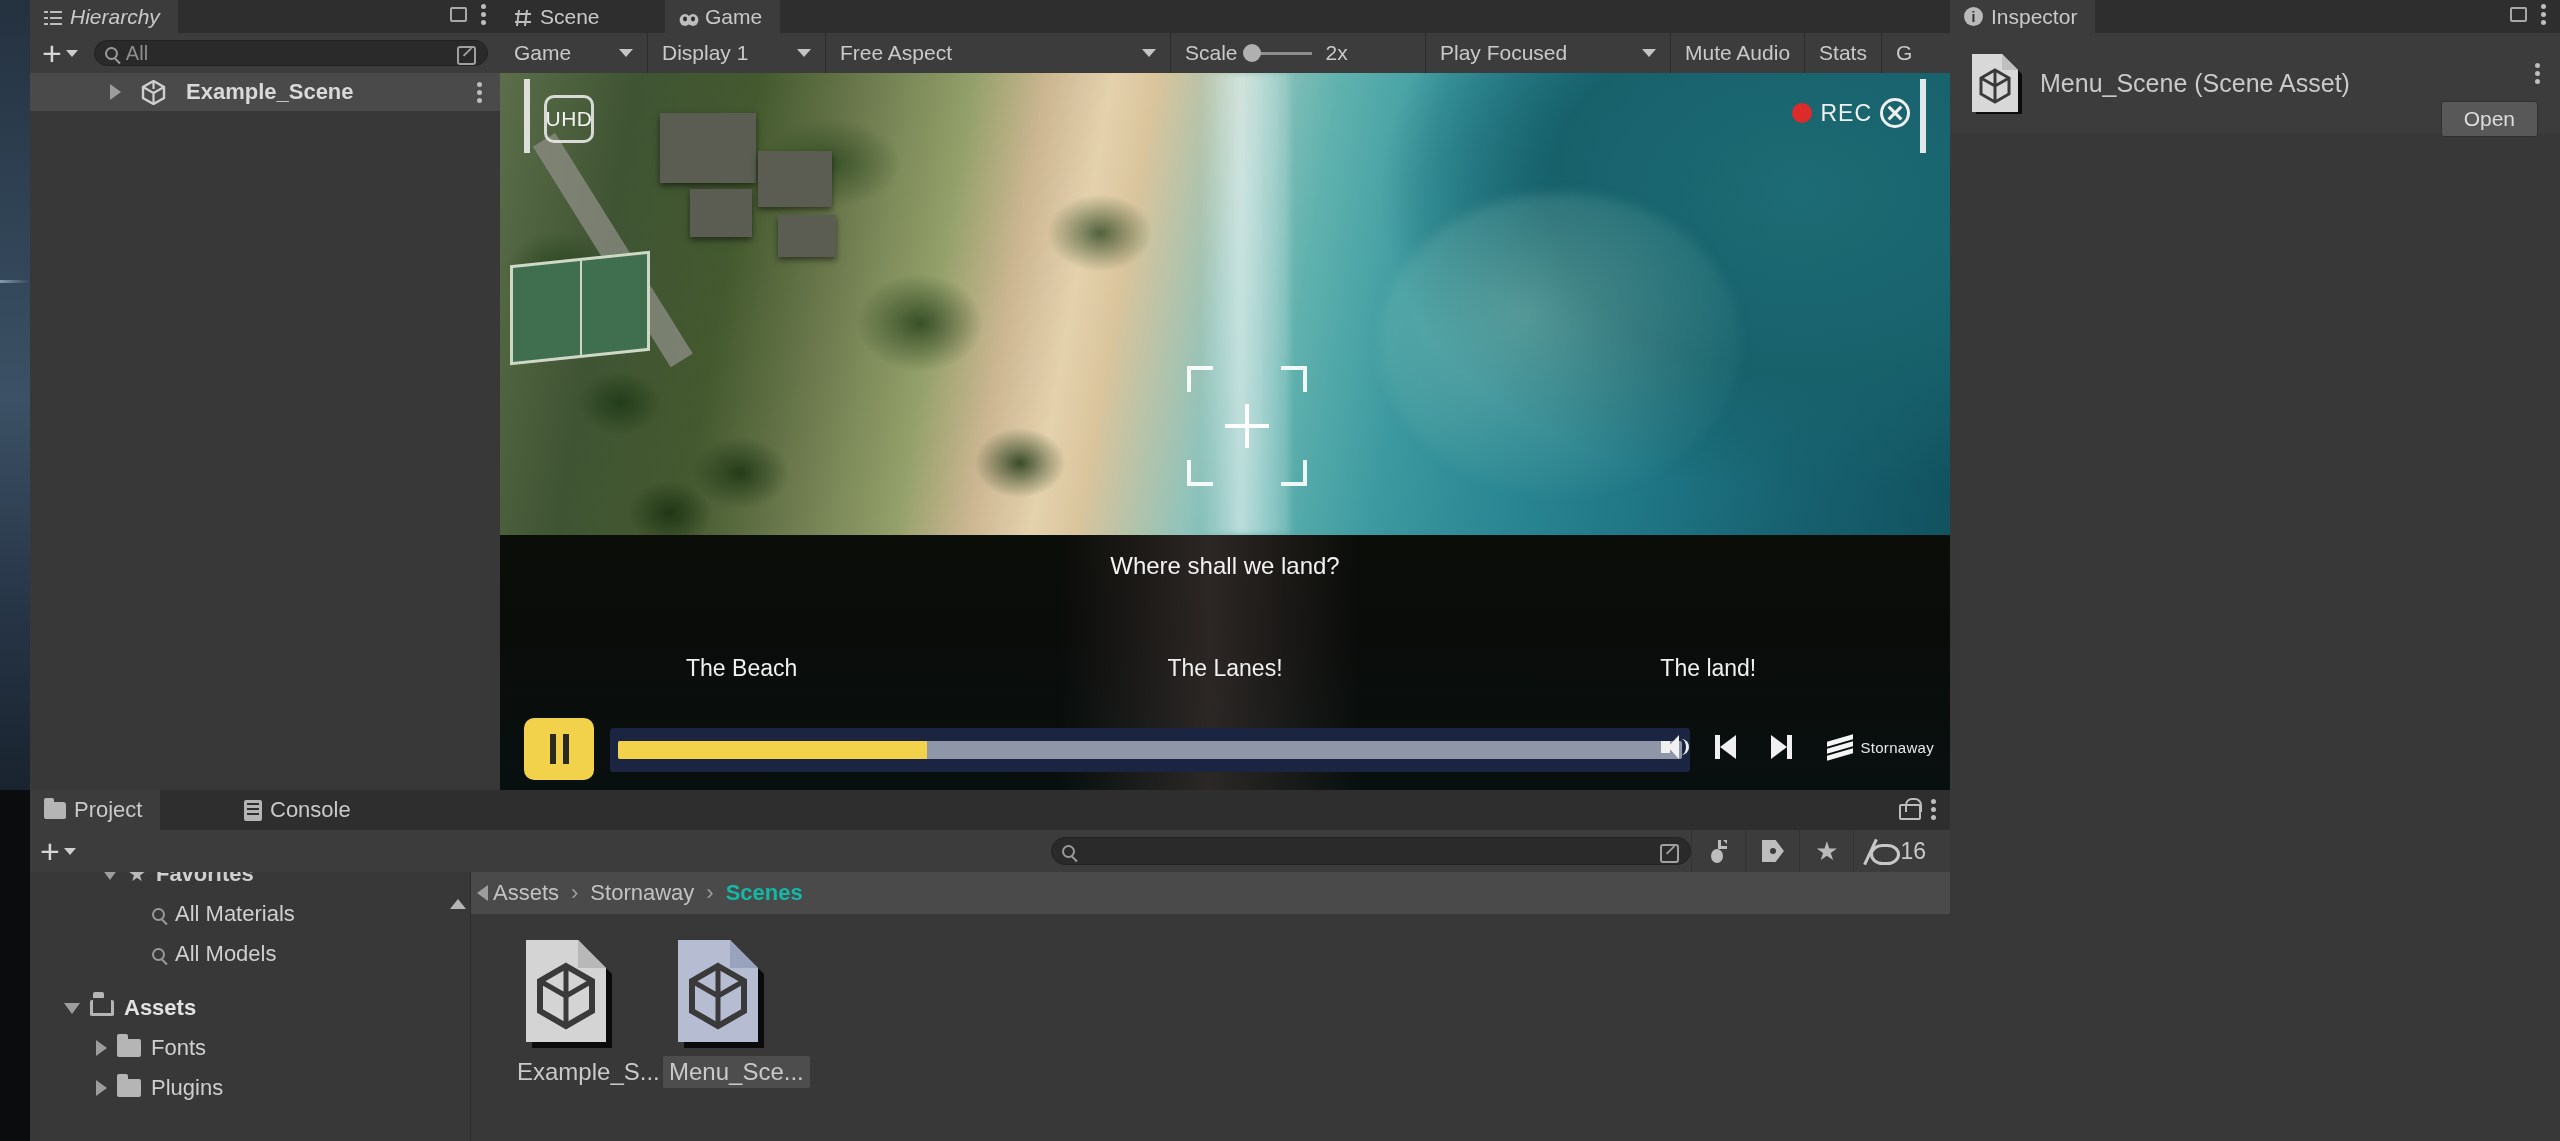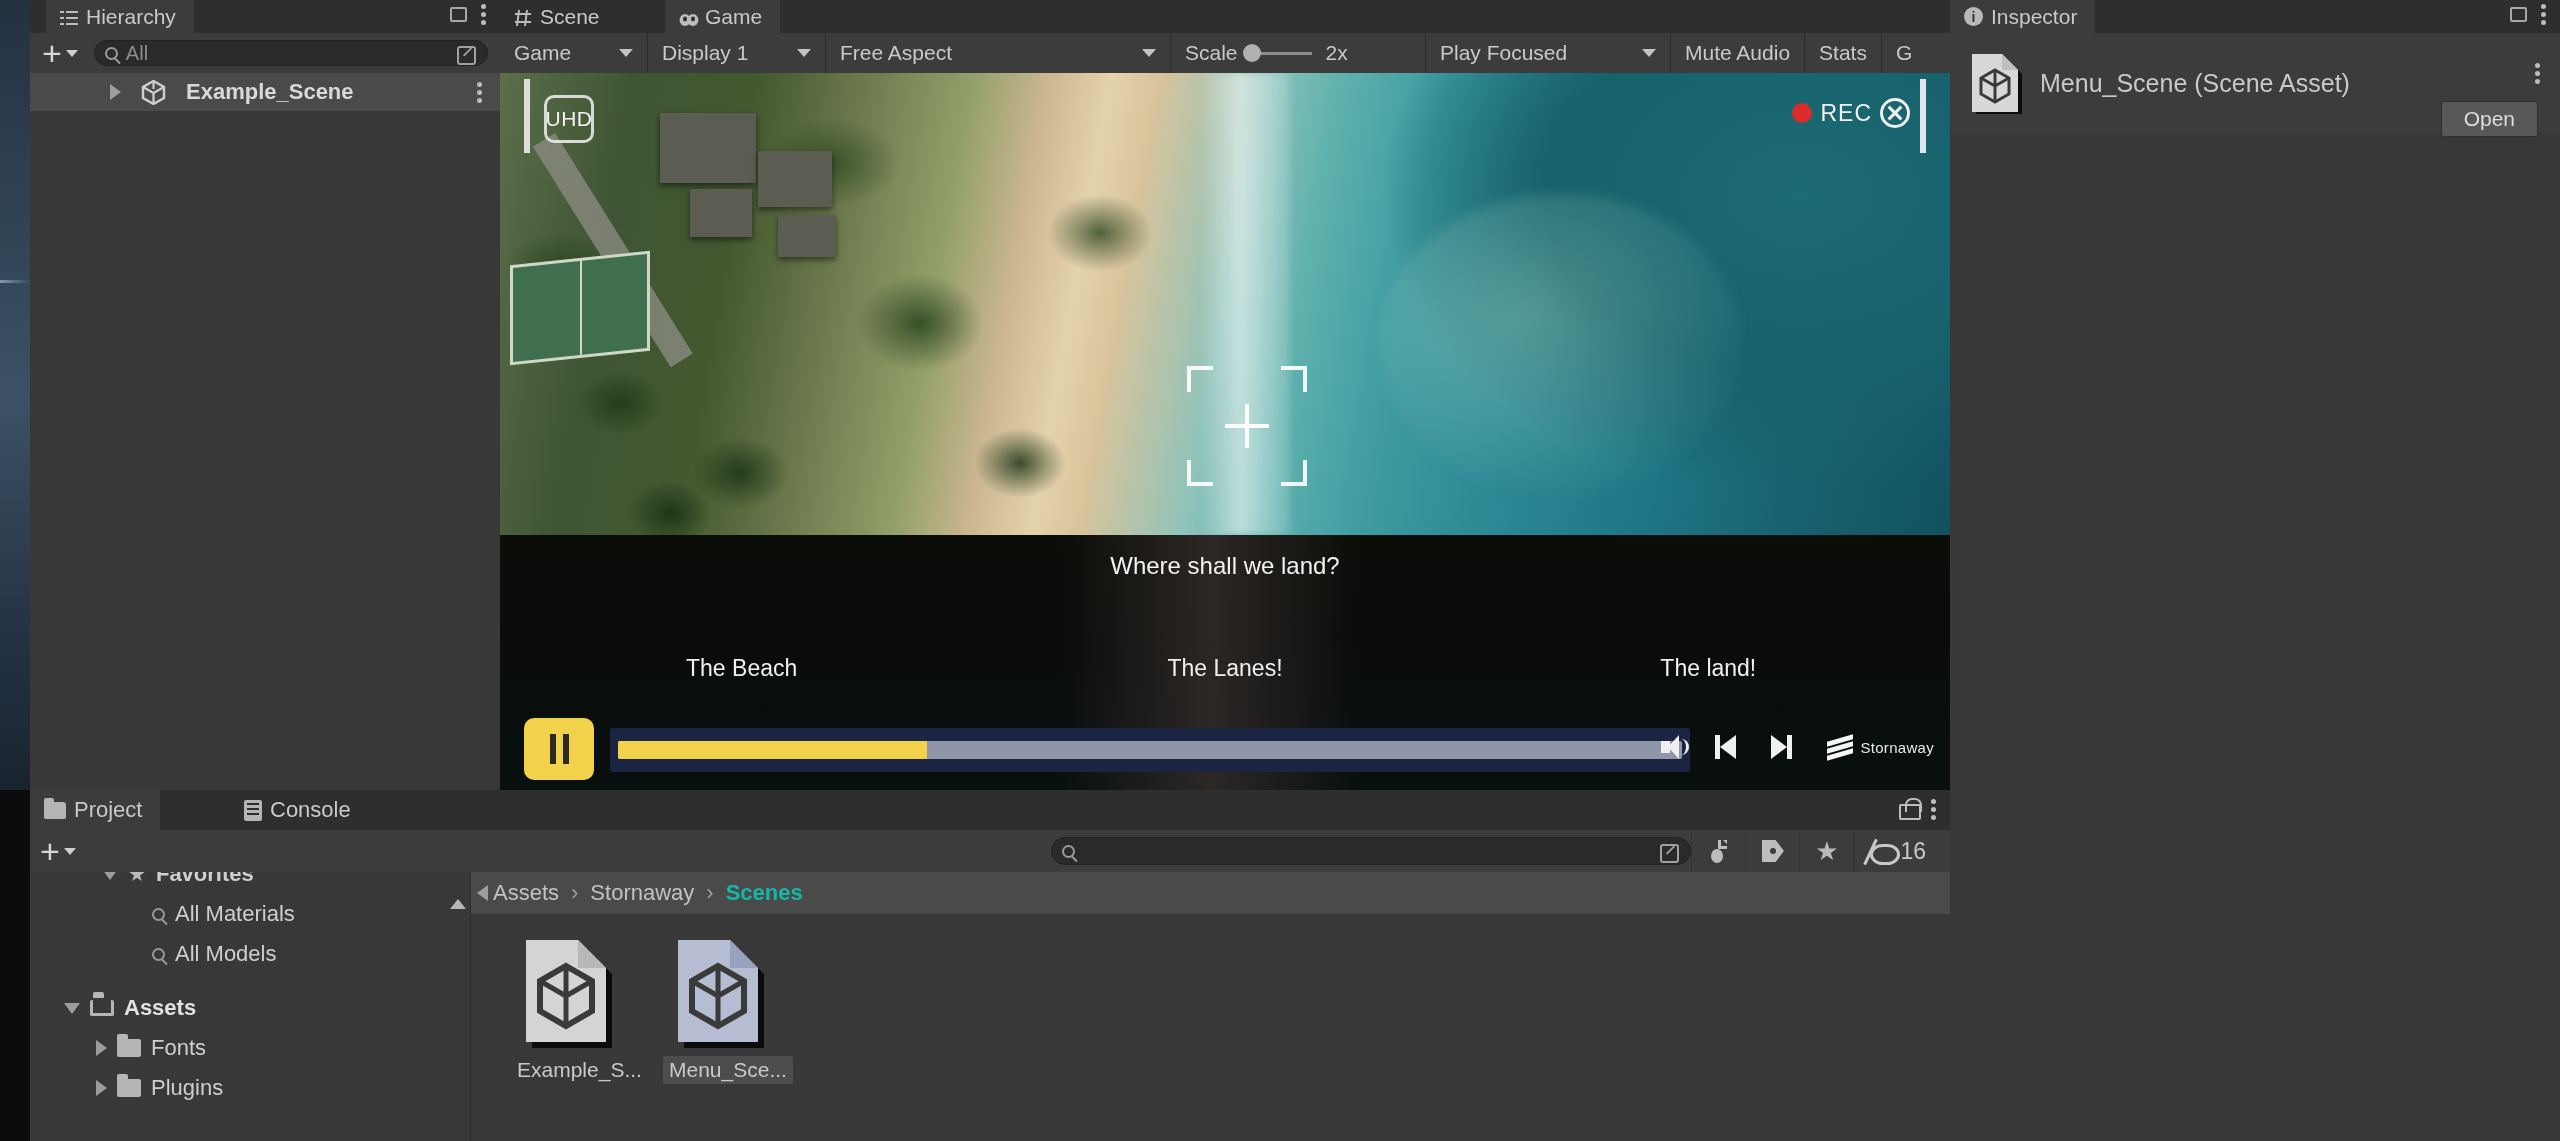--- a/index.html
+++ b/index.html
@@ -28,21 +28,21 @@
   
   #hierarchy-panel{ left:30px; top:0; width:470px; height:790px; background:#383838; }
   .tabstrip{ height:33px; background:#2e2e2e; position:relative; }
   .tab{
     height:33px; display:inline-flex; align-items:center; gap:8px;
     padding:0 18px 0 14px; font-size:21px; color:#c9c9c9; position:relative; top:0;
     background:transparent;
   }
   .tab.active{ background:#3c3c3c; }
   .tab .ticon{ width:18px; height:18px; display:inline-block; position:relative; }
-  #hier-tab{ position:absolute; left:16px; top:0; }
+  #hier-tab{ position:absolute; left:0; top:0;font-style:italic; }
   .panel-corner{
     position:absolute; right:14px; top:4px; display:flex; align-items:center; gap:14px;
   }
   .sq-icon{ width:17px; height:15px; border:2px solid #a8a8a8; border-radius:2px;}
   .kebab{ width:5px; height:21px; position:relative; }
   .kebab i{ position:absolute; left:0; width:5px; height:5px; background:#bdbdbd; border-radius:50%; }
   .kebab i:nth-child(1){ top:0 } .kebab i:nth-child(2){ top:8px } .kebab i:nth-child(3){ top:16px }
 
   .hier-toolbar{ height:40px; background:#3c3c3c; display:flex; align-items:center; padding:0 12px; gap:6px; }
   .plus-btn{ display:flex; align-items:center; gap:4px; color:#d2d2d2; }
@@ -256,21 +256,21 @@
   .tree-scroll .up{ width:0;height:0;border-left:8px solid transparent;border-right:8px solid transparent;border-bottom:10px solid #b5b5b5; margin:0 auto;}
   .tree-scroll .bar{ width:14px; background:#6d6d6d; border-radius:7px; margin-top:6px; height:150px; }
   #proj-grid{ flex:1; background:#383838; position:relative; border-left:1px solid #2c2c2c; }
   #breadcrumb{ height:42px; background:#4a4a4a; display:flex; align-items:center; gap:12px; padding-left:22px; font-size:22px; }
   #breadcrumb .crumb{ color:#c2c2c2; } #breadcrumb .crumb.cur{ color:#14b8a6; font-weight:bold; }
   #breadcrumb .sep{ color:#9d9d9d; }
   .bc-left-tri{ position:absolute; left:6px; top:13px; width:0;height:0;border-top:8px solid transparent;border-bottom:8px solid transparent;border-right:11px solid #9d9d9d;}
   #asset-grid{ display:flex; gap:42px; padding:22px 0 0 40px; }
   .asset{ width:110px; text-align:center; }
   .asset .thumb{ width:96px; height:112px; margin:0 auto; }
-  .asset .nm{ margin-top:8px; font-size:21px; color:#c9c9c9; display:inline-block; padding:2px 6px; border-radius:2px; }
+  .asset .nm{ margin-top:8px; font-size:24px; color:#c9c9c9; display:inline-block; padding:2px 6px; border-radius:2px; }
   .asset.selected .nm{ background:#4d4d4d; }
 
   
   #bottom-strip{ position:absolute; left:0; top:790px; width:30px; height:351px; background:#0b0c0e; }
 </style>
 </head>
 <body>
 
 <div id="desktop-backdrop" class="abs"></div>
 <div id="bottom-strip" class="abs"></div>

